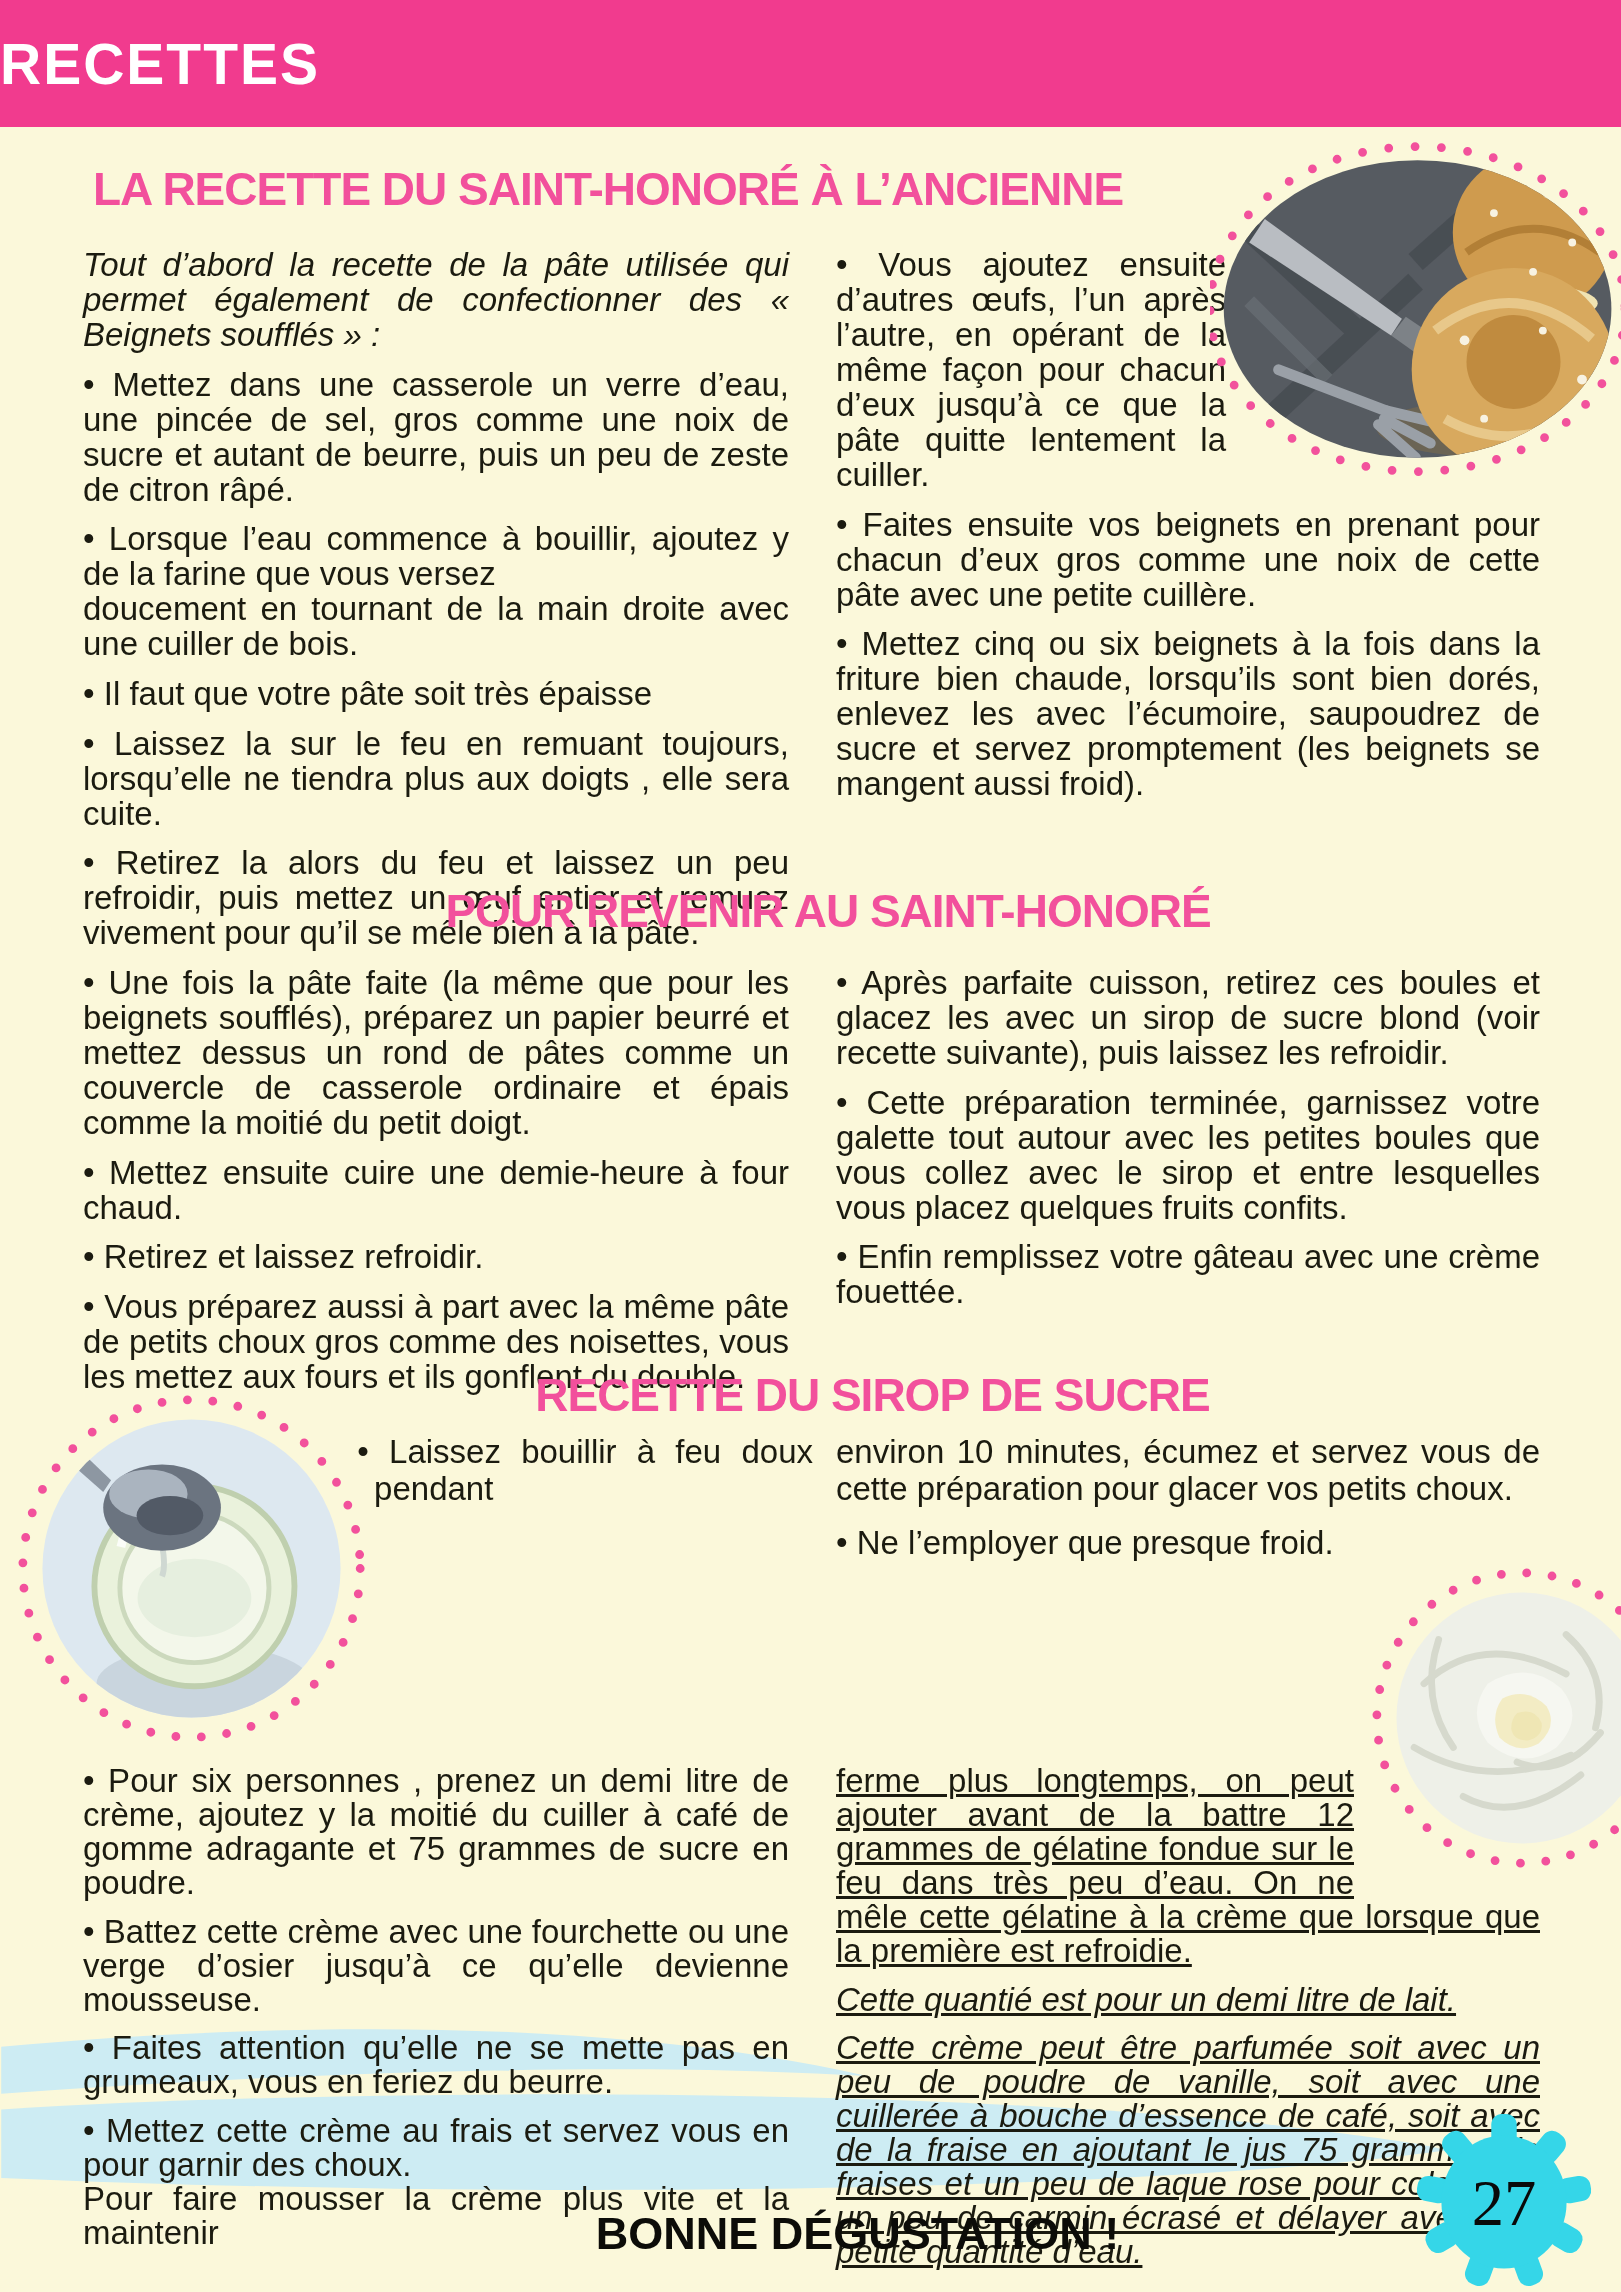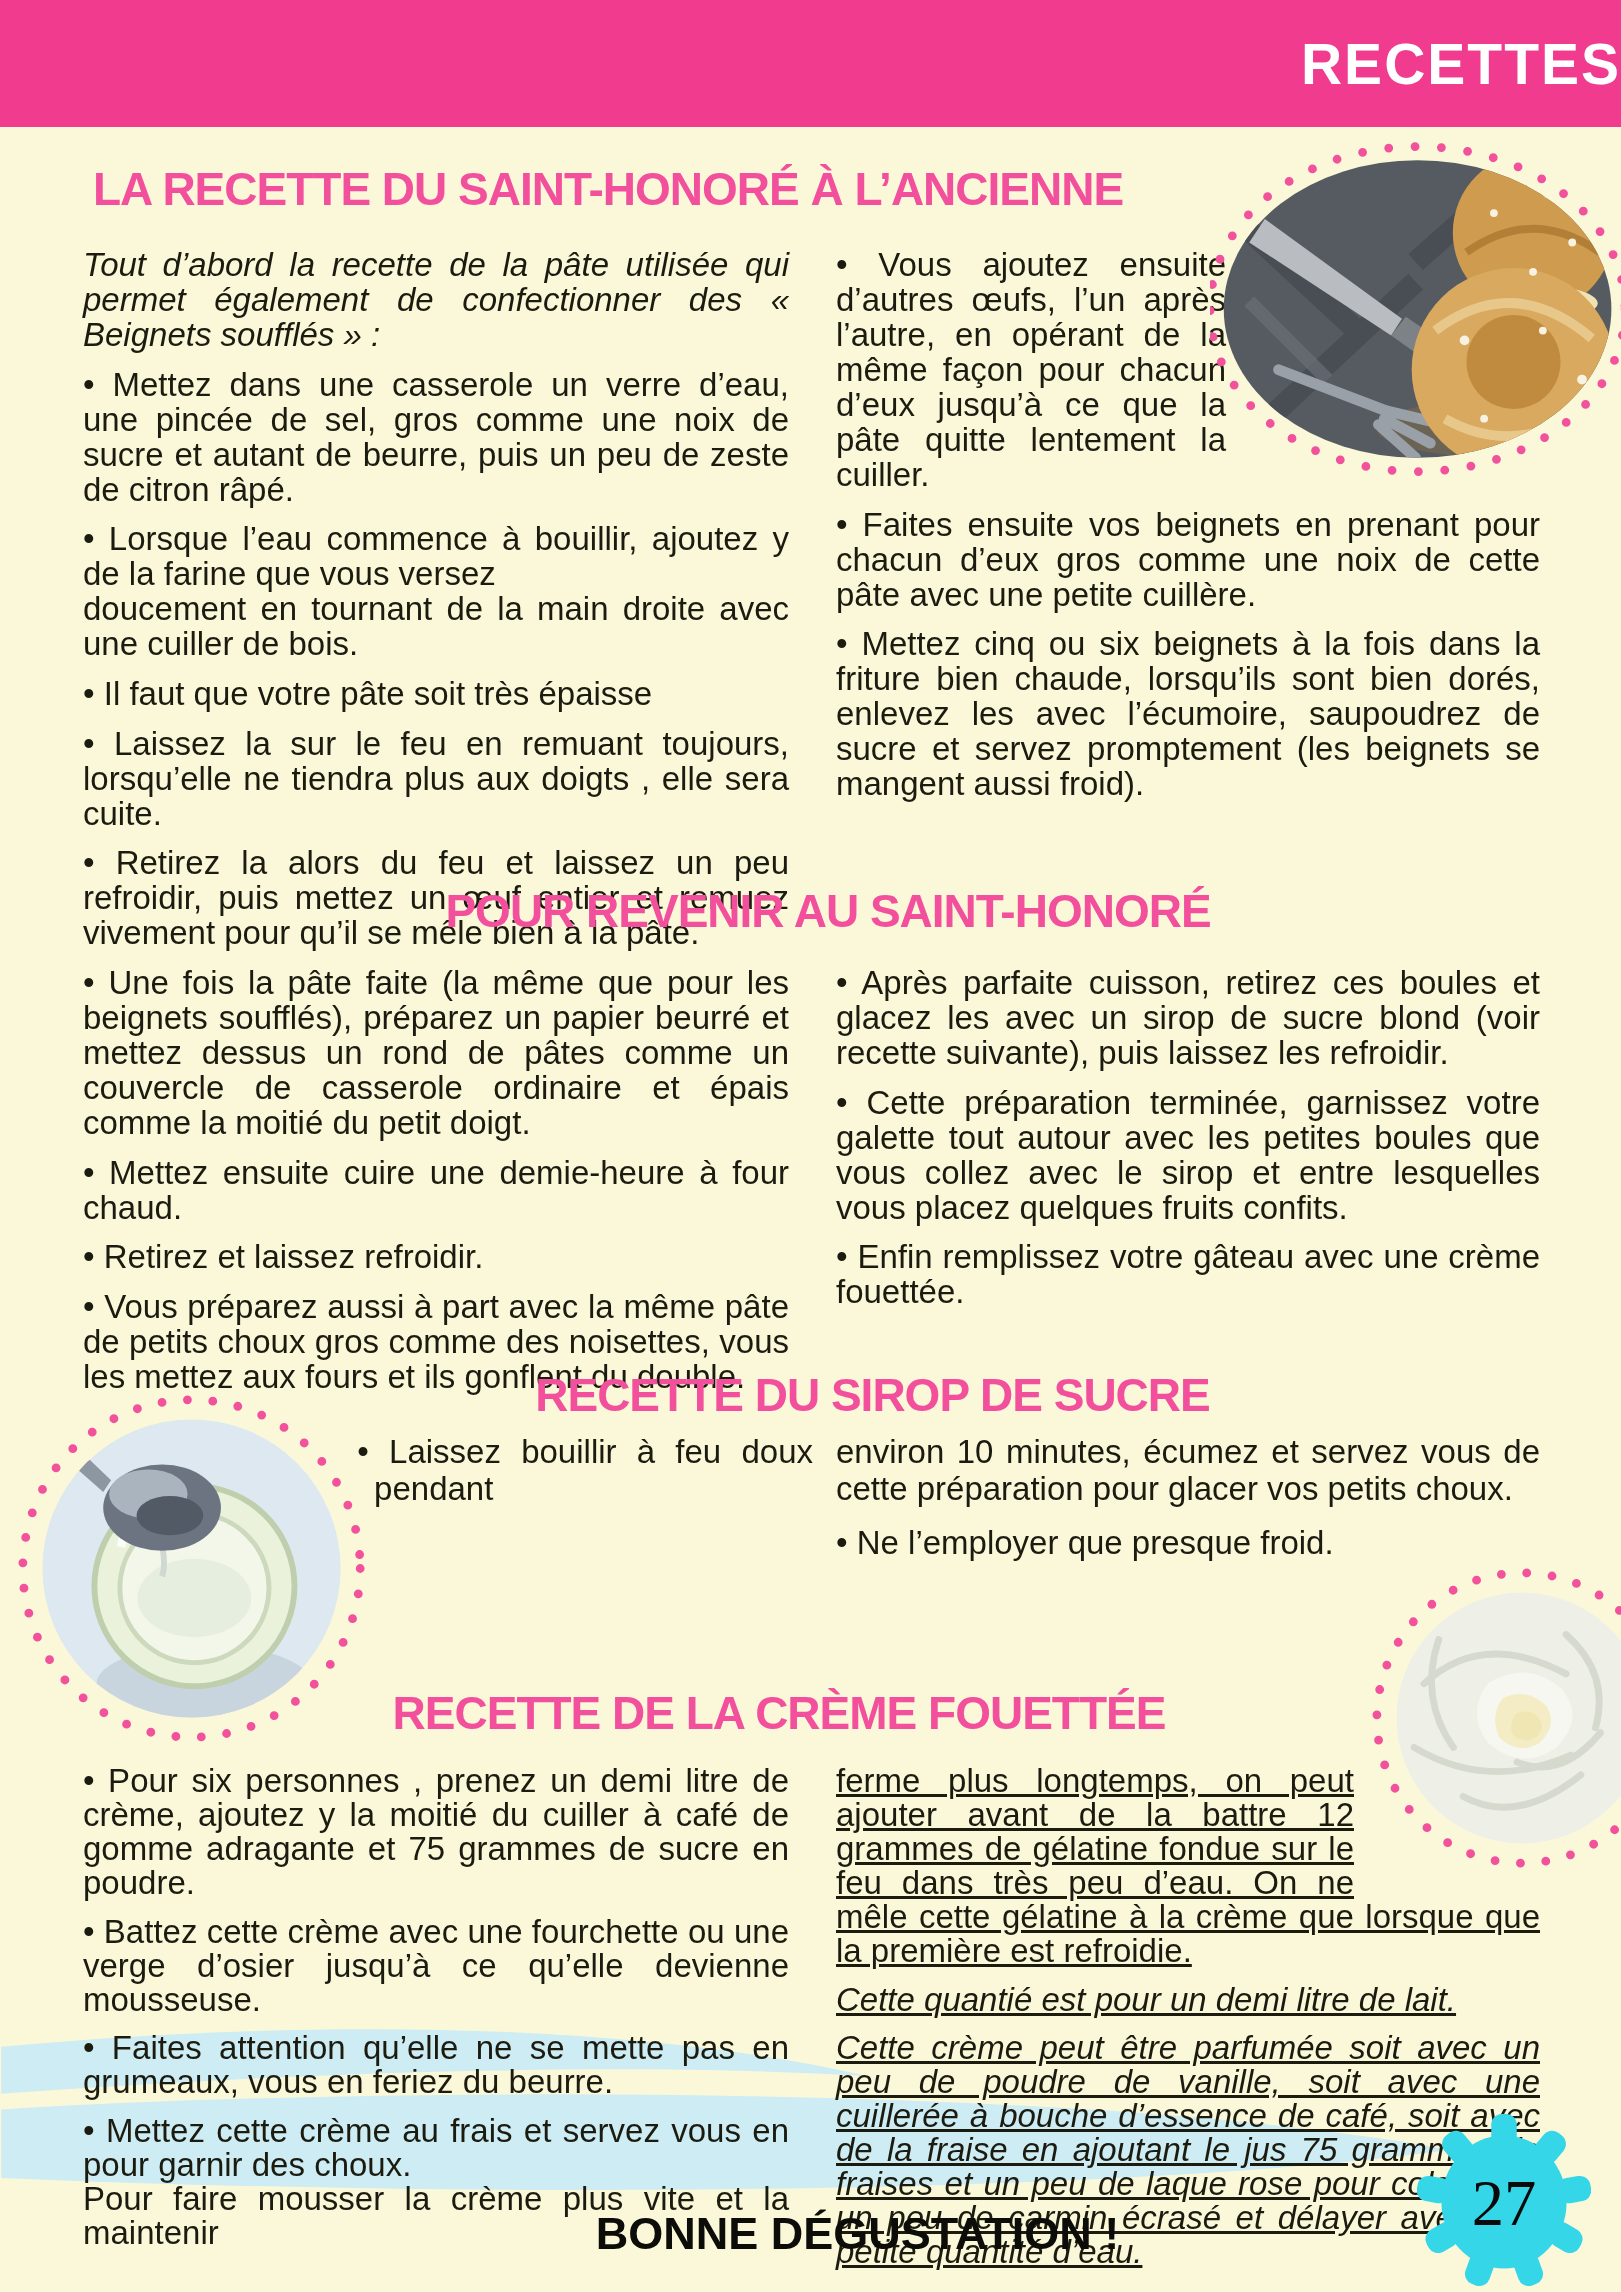--- a/index.html
+++ b/index.html
@@ -3,21 +3,21 @@
 <meta charset="utf-8">
 <style>
   html,body{margin:0;padding:0;background:#888;}
   .page{
     position:relative;width:1621px;height:2293px;margin:0 auto;
     background:#fbf8da;overflow:hidden;
     font-family:"Liberation Sans",sans-serif;color:#1b1b10;
   }
   .header-bar{
     position:absolute;top:0;left:0;width:1621px;height:127px;background:#f13b8e;
-    display:flex;align-items:center;justify-content:flex-end;
+    display:flex;align-items:center;justify-content:flex-start;
   }
   .header-bar .hdr{color:#ffffff;font-weight:bold;font-size:57px;letter-spacing:2px;}
   .sec-title{
     position:absolute;margin:0;color:#f2509c;font-weight:bold;font-size:46px;
     letter-spacing:-1px;white-space:nowrap;
   }
   #title1{left:93px;top:162px;}
   #title2{left:39px;width:1578px;top:884px;text-align:center;}
   #title3{left:353px;width:1039px;top:1368px;text-align:center;}
   #title4{left:0px;width:1558px;top:1686px;text-align:center;}
@@ -164,21 +164,20 @@
       <polygon points="18,30 66,20 80,60 40,74" fill="#9c5a30"></polygon>
       <polygon points="60,24 80,60 70,66 50,30" fill="#7d4423"></polygon>
       <polygon points="100,92 54,48 42,60 92,104" fill="#8d97a2"></polygon>
       <ellipse cx="152" cy="120" rx="60" ry="44" fill="#6b7480"></ellipse>
       <ellipse cx="138" cy="106" rx="40" ry="25" fill="#aab4bf"></ellipse>
       <ellipse cx="160" cy="128" rx="34" ry="20" fill="#525a66"></ellipse>
     </g>
     <circle cx="182" cy="182" r="172" fill="none" stroke="#f2519c" stroke-width="9" stroke-dasharray="0,26" stroke-linecap="round"></circle>
   </svg>
 
-  <h2 class="sec-title" id="title4">RECETTE DE LA CRÈME FOUETTÉE</h2>
 
   <div class="col" id="s4-left">
     <p>• Pour six personnes , prenez un demi litre de crème, ajoutez y la moitié du cuiller à café de gomme adragante et 75 grammes de sucre en poudre.</p>
     <p>•  Battez cette crème avec une fourchette ou une verge d’osier jusqu’à ce qu’elle devienne mousseuse.</p>
     <p>•  Faites attention  qu’elle ne se mette pas en grumeaux, vous en feriez du beurre.</p>
     <p class="prewrap">• Mettez cette crème au frais et servez vous en pour garnir des choux.
 Pour faire mousser la crème plus vite et la maintenir</p>
   </div>
 
   <div class="col" id="s4-right">

